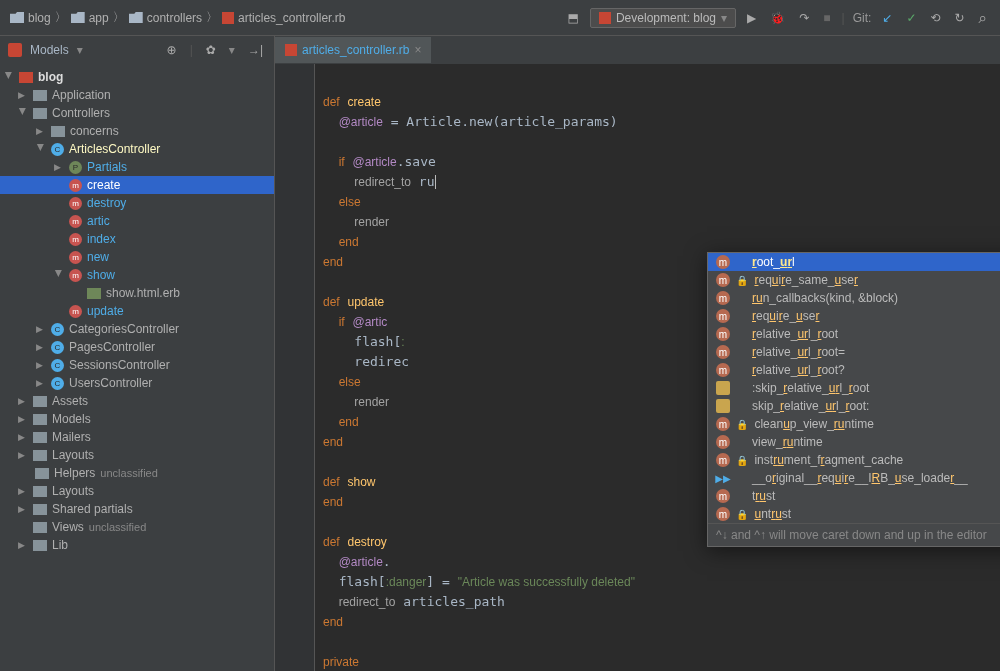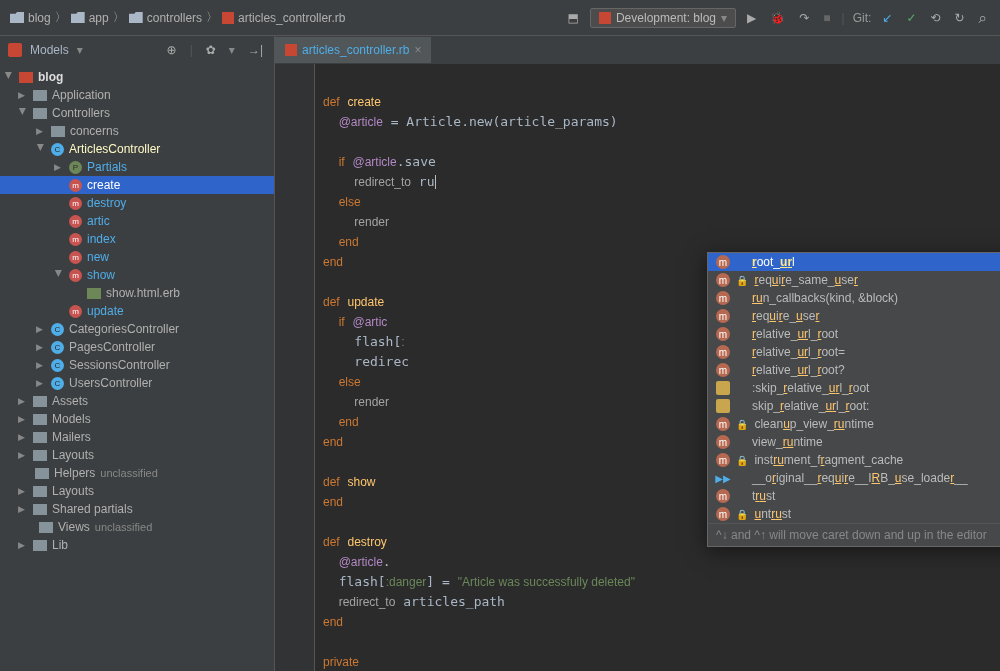--- a/index.html
+++ b/index.html
@@ -251,21 +251,21 @@
     <div class="tree-item" style="padding-left:18px">
         <span class="tree-arrow">▶</span>
         <span class="tree-node-folder"></span>
         <span>Layouts</span>
       </div>
     <div class="tree-item" style="padding-left:18px">
         <span class="tree-arrow">▶</span>
         <span class="tree-node-folder"></span>
         <span>Shared partials</span>
       </div>
-    <div class="tree-item" style="padding-left:24px">
+    <div class="tree-item" style="padding-left:18px">
         <span class="tree-arrow none">▶</span>
         <span class="tree-folder"></span>
         <span>Views</span> 
         <span class="unclassified">unclassified</span>
       </div>
     <div class="tree-item" style="padding-left:18px">
         <span class="tree-arrow">▶</span>
         <span class="tree-node-folder"></span>
         <span>Lib</span>
       </div>

